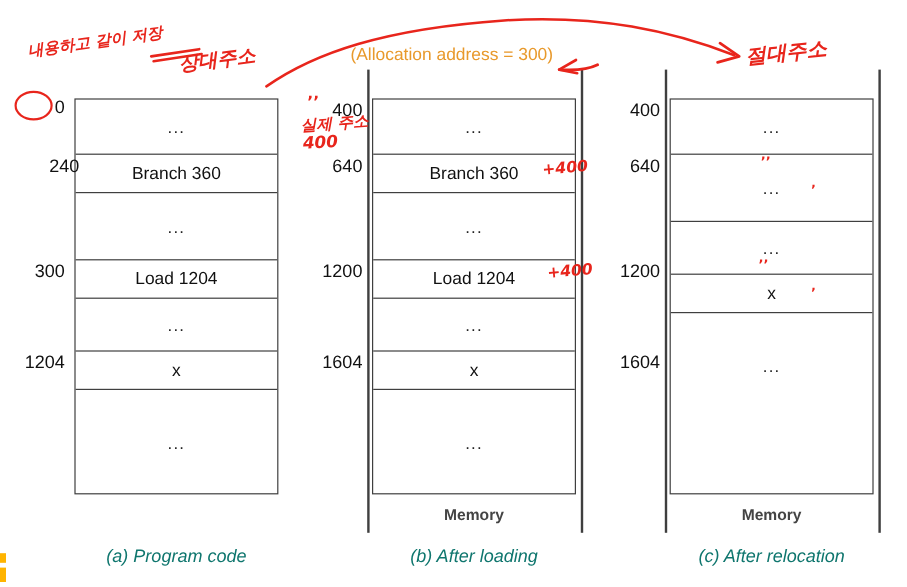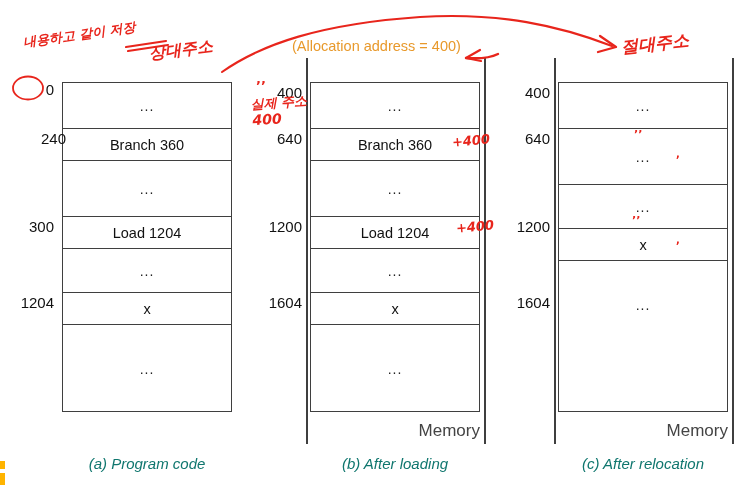--- a/index.html
+++ b/index.html
@@ -48,22 +48,22 @@
   
   .addr{
     position:absolute;font-size:15px;color:#111;
     text-align:right;white-space:nowrap;
   }
 
   
   .mem-rule{position:absolute;width:1.6px;background:#3f3f3f;}
 
   .mem-label{
-    position:absolute;font-size:17px;color:#444;
-    text-align:right;white-space:nowrap;
+    position:absolute;font-size:13px;color:#444;
+    text-align:center;white-space:nowrap;font-weight:bold;
   }
 
   .fig-caption{
     position:absolute;font-size:15px;color:#0f766e;
     text-align:center;white-space:nowrap;font-style:italic;
   }
 
   
   .ink{
     position:absolute;color:#E8251C;
@@ -81,21 +81,21 @@
 
   
   .corner-mark{position:absolute;left:0;width:5px;background:#FFB400;}
 </style>
 </head>
 <body>
 
 <div id="stage">
 
 
-  <div class="alloc-caption">(Allocation address = 400)</div>
+  <div class="alloc-caption">(Allocation address = 300)</div>
 
   <div class="mem-table" id="tableA">
       <div class="mem-row" style="height: 46px;">
         <span class="dots">...</span>
       </div>
       <div class="mem-row" style="height: 32px;">
         <span>Branch 360</span>
       </div>
       <div class="mem-row" style="height: 56px;">
         <span class="dots">...</span>

